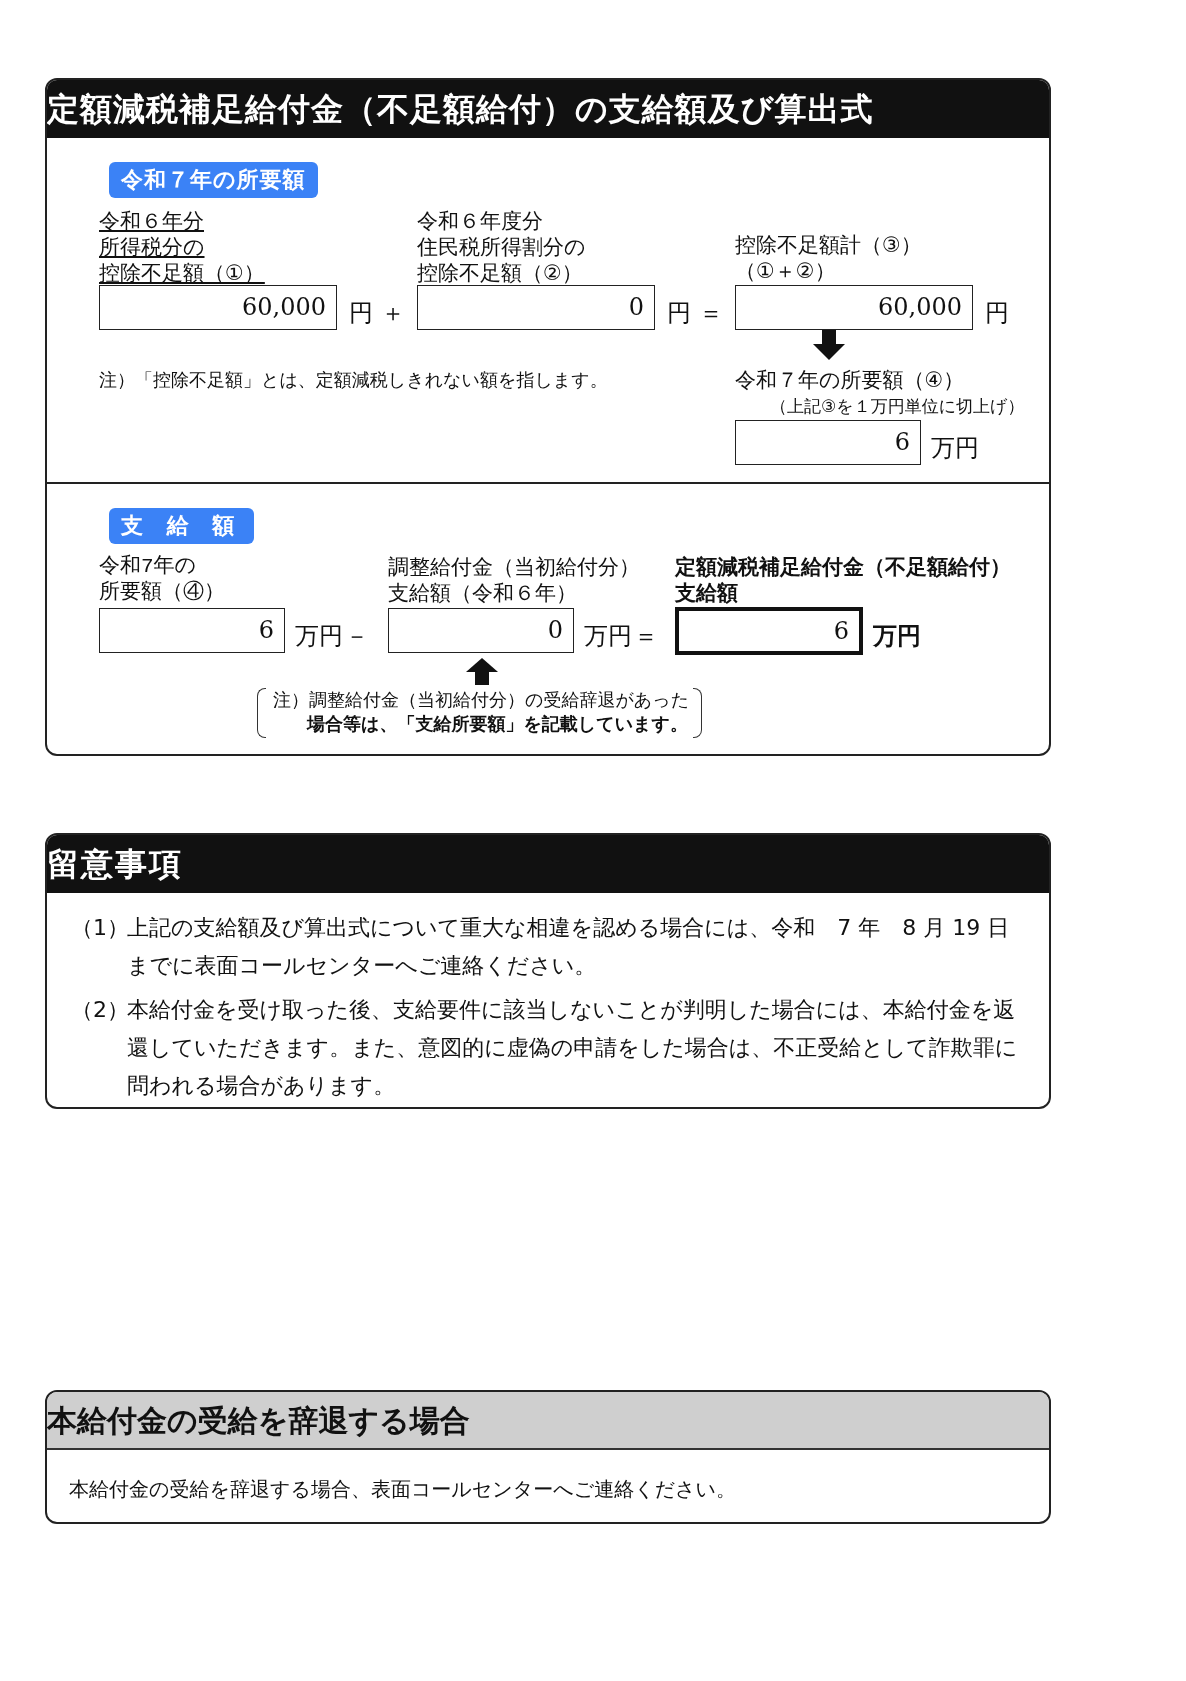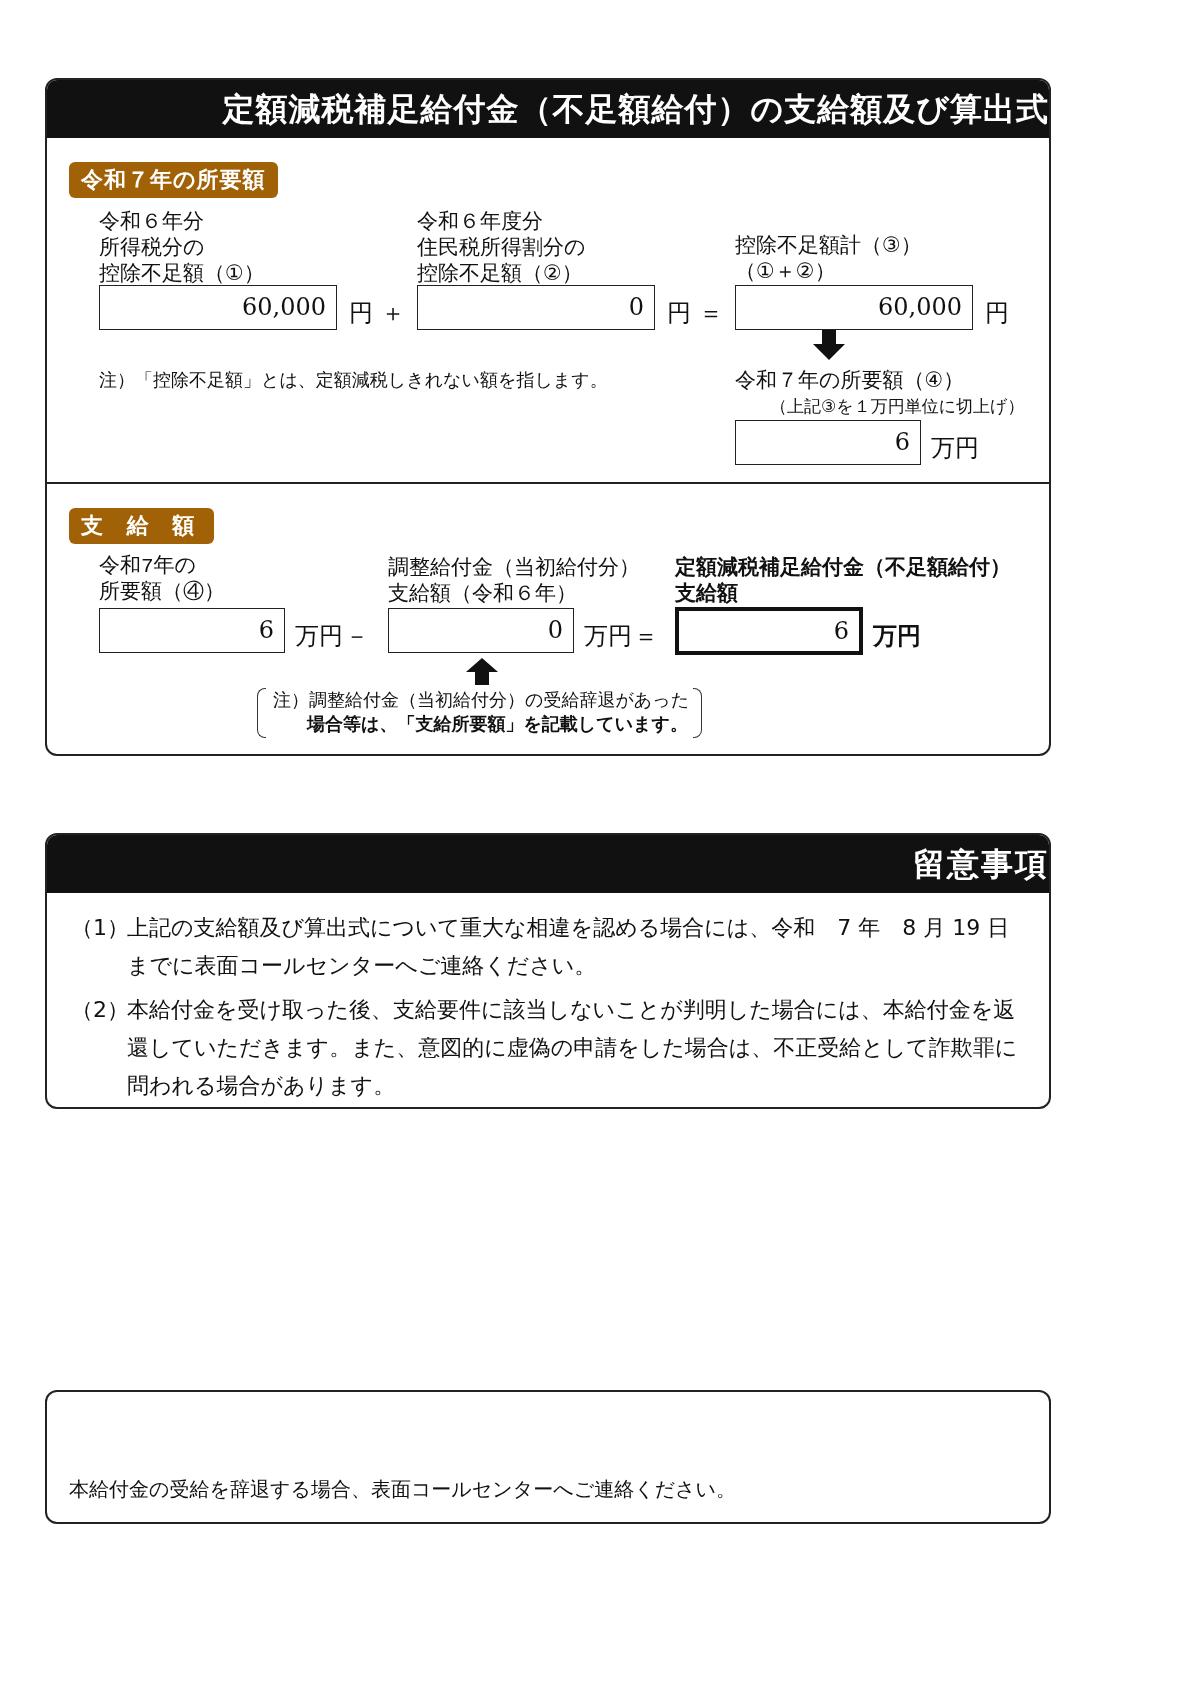--- a/index.html
+++ b/index.html
@@ -1,21 +1,21 @@
 <!DOCTYPE html>
 <html><head>
 <meta charset="utf-8">
 <style>
   html,body{margin:0;padding:0;background:#fff;}
   body{width:1186px;height:1681px;position:relative;font-family:"DejaVu Sans",sans-serif;color:#111;overflow:hidden;}
   .abs{position:absolute;}
   .panel{position:absolute;border:2px solid #222;border-radius:12px;box-sizing:border-box;overflow:hidden;background:#fff;}
-  .panel-head{background:#111;color:#fff;font-weight:bold;text-align:right;box-sizing:border-box;}
+  .panel-head{background:#111;color:#fff;font-weight:bold;text-align:left;box-sizing:border-box;}
   .panel-head.gray{background:#cfcfcf;color:#111;border-bottom:2px solid #333;}
-  .tag{position:absolute;background:#a16207;color:#fff;font-weight:bold;font-size:22px;border-radius:6px;padding:3px 12px;line-height:30px;letter-spacing:1px;}
+  .tag{position:absolute;background:#3b82f6;color:#fff;font-weight:bold;font-size:22px;border-radius:6px;padding:3px 12px;line-height:30px;letter-spacing:1px;margin-left:40px;}
   .lbl{position:absolute;font-size:21px;line-height:26px;white-space:pre-line;}
   .lbl.bold{font-weight:bold;}
   .box{position:absolute;border:1.5px solid #222;background:#fff;box-sizing:border-box;text-align:right;font-family:"DejaVu Serif",serif;font-size:24px;padding-right:10px;}
   .box.thick{border:4px solid #111;}
   .op{position:absolute;font-size:24px;white-space:nowrap;}
   .op.bold{font-weight:bold;}
   .note{position:absolute;font-size:18px;line-height:24px;}
   .divider{position:absolute;left:0;right:0;height:2px;background:#222;}
   .item{position:absolute;font-size:22px;line-height:38px;}
   .item .num{position:absolute;left:0;top:0;}
@@ -23,21 +23,21 @@
   .bracket{position:absolute;border:1.5px solid #333;width:8px;}
 </style>
 </head>
 <body>
 
 <div class="panel" style="left:45px;top:78px;width:1006px;height:678px;">
   <div class="panel-head" style="height:58px;line-height:58px;font-size:32px;letter-spacing:1px;">定額減税補足給付金（不足額給付）の支給額及び算出式</div>
 
   <div class="tag" style="left:22px;top:82px;">令和７年の所要額</div>
 
-  <div class="lbl" style="left:52px;top:128px;">令和６年分
+  <div class="lbl" style="left:52px;top:128px;text-decoration:underline;">令和６年分
 所得税分の
 控除不足額（①）</div>
   <div class="box" style="left:52px;top:205px;width:238px;height:45px;line-height:42px;">60,000</div>
   <div class="op" style="left:302px;top:217px;">円</div>
   <div class="op" style="left:334px;top:217px;">＋</div>
 
   <div class="lbl" style="left:370px;top:128px;">令和６年度分
 住民税所得割分の
 控除不足額（②）</div>
   <div class="box" style="left:370px;top:205px;width:238px;height:45px;line-height:42px;">0</div>
@@ -99,14 +99,15 @@
     <span class="num">（1）</span>
     <span class="txt">上記の支給額及び算出式について重大な相違を認める場合には、令和　7 年　8 月 19 日までに表面コールセンターへご連絡ください。</span>
   </div>
   <div class="item" style="left:24px;top:156px;width:960px;height:114px;">
     <span class="num">（2）</span>
     <span class="txt">本給付金を受け取った後、支給要件に該当しないことが判明した場合には、本給付金を返還していただきます。また、意図的に虚偽の申請をした場合は、不正受給として詐欺罪に問われる場合があります。</span>
   </div>
 </div>
 
 <div class="panel" style="left:45px;top:1390px;width:1006px;height:134px;">
+  <div class="panel-head gray" style="height:58px;line-height:58px;font-size:30px;">本給付金の受給を辞退する場合</div>
   <div class="lbl" style="left:22px;top:84px;font-size:20px;">本給付金の受給を辞退する場合、表面コールセンターへご連絡ください。</div>
 </div>
 
 </body></html>

